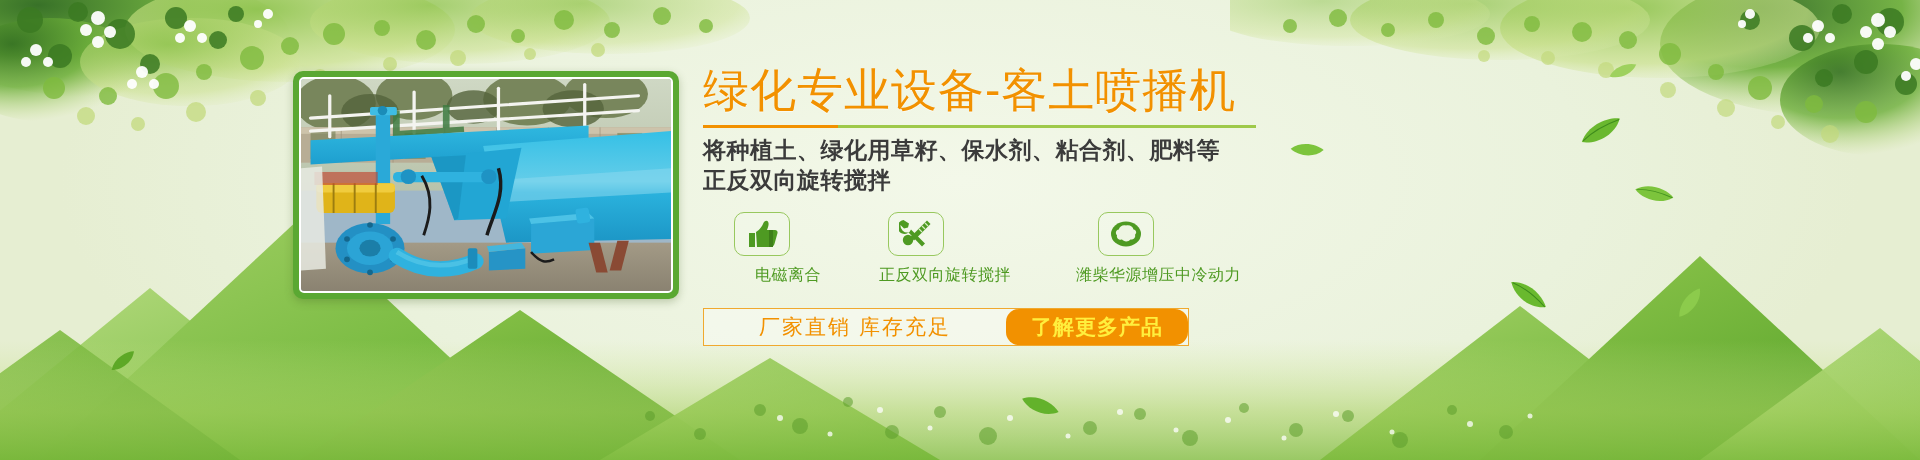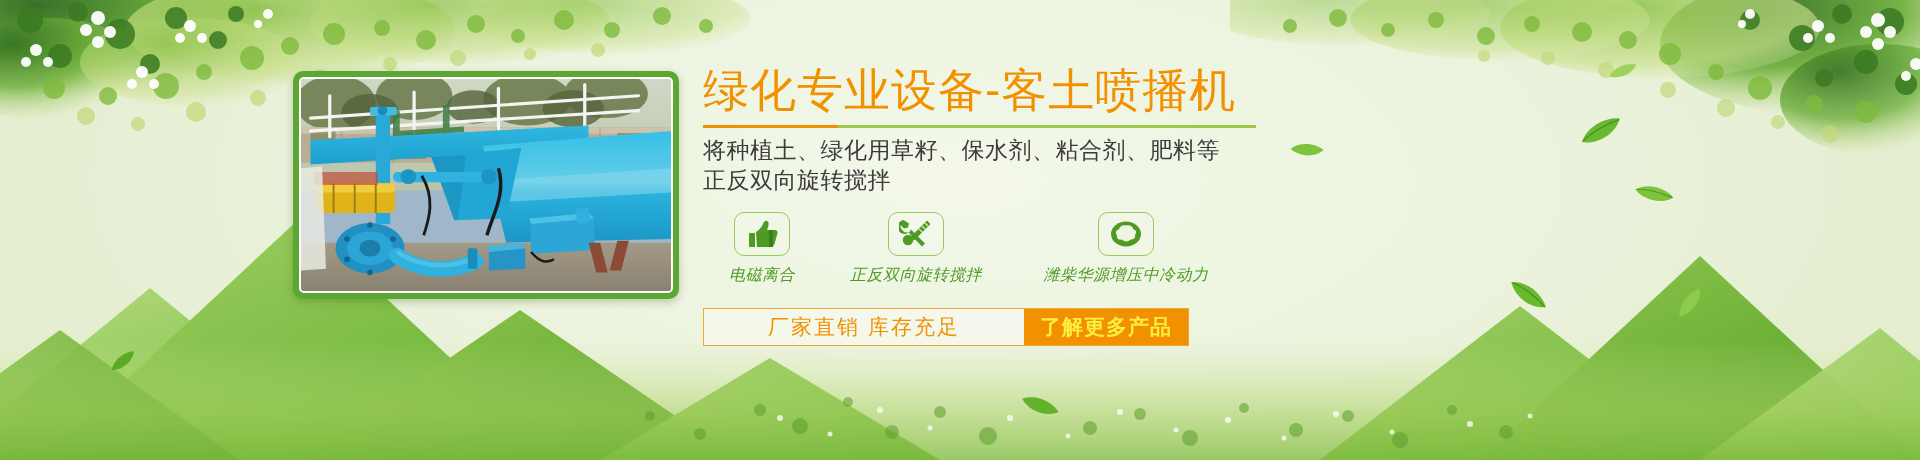--- a/index.html
+++ b/index.html
@@ -71,30 +71,31 @@
     content:""; position:absolute; left:0; top:0;
     width:135px; height:3px; background:#f29100;
   }
 
   .subtitle-line {
     font-size:23px;
     color:#3b3b3b;
     line-height:1.32;
     white-space:nowrap;
     letter-spacing:.5px;
+    font-weight:bold;
   }
   #subtitle { margin-top:7px; }
 
   
   #features {
     margin-top:17px;
     display:flex;
     align-items:flex-start;
   }
-  .feature { text-align:center;font-style:italic; }
+  .feature { text-align:right; }
   .feature-icon-box {
     width:56px; height:44px;
     border:1px solid #98c85e;
     border-radius:10px;
     margin:0 auto;
     display:flex; align-items:center; justify-content:center;
     background:rgba(255,255,255,.12);
   }
   .feature-icon-box svg { display:block; }
   .feature-label {
@@ -116,29 +117,30 @@
   }
   #cta-slogan {
     flex:1;
     display:flex; align-items:center; justify-content:center;
     font-size:21px;
     color:#f29100;
     letter-spacing:2px;
     white-space:nowrap;
   }
   #cta-button {
-    width:164px;
+    width:182px;
     display:flex; align-items:center; justify-content:center;
     background:#f29100;
     font-size:21px;
     font-weight:bold;
     color:#ffef3d;
     letter-spacing:1px;
     white-space:nowrap;
     cursor:pointer;
+    border-radius:13px;
   }
 
   
   .leaf { position:absolute; pointer-events:none; }
 </style>
 </head>
 <body>
 
 <div id="banner">
 

